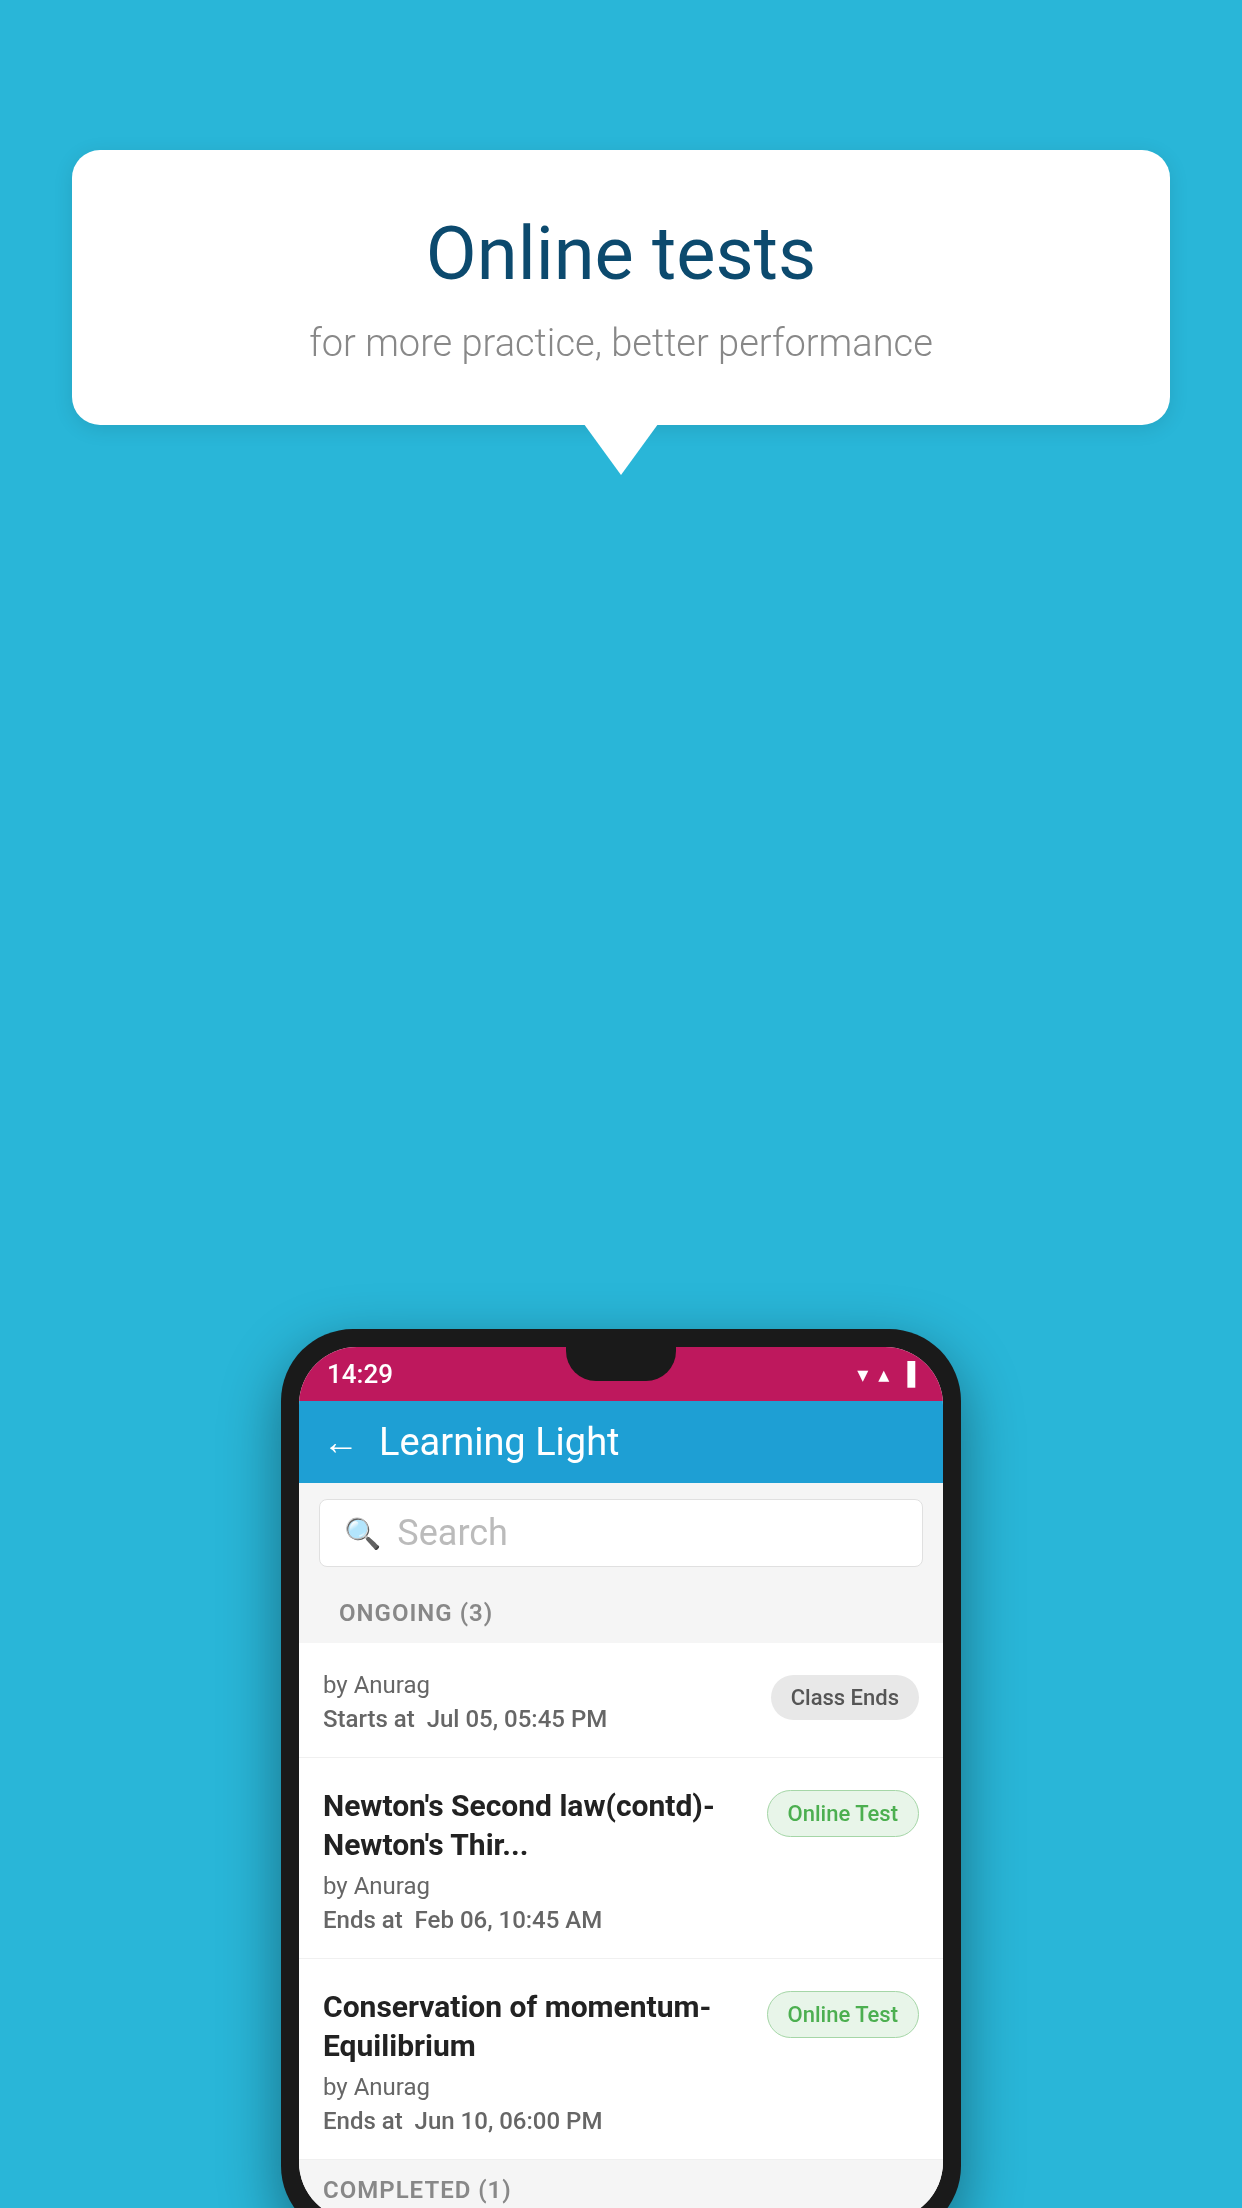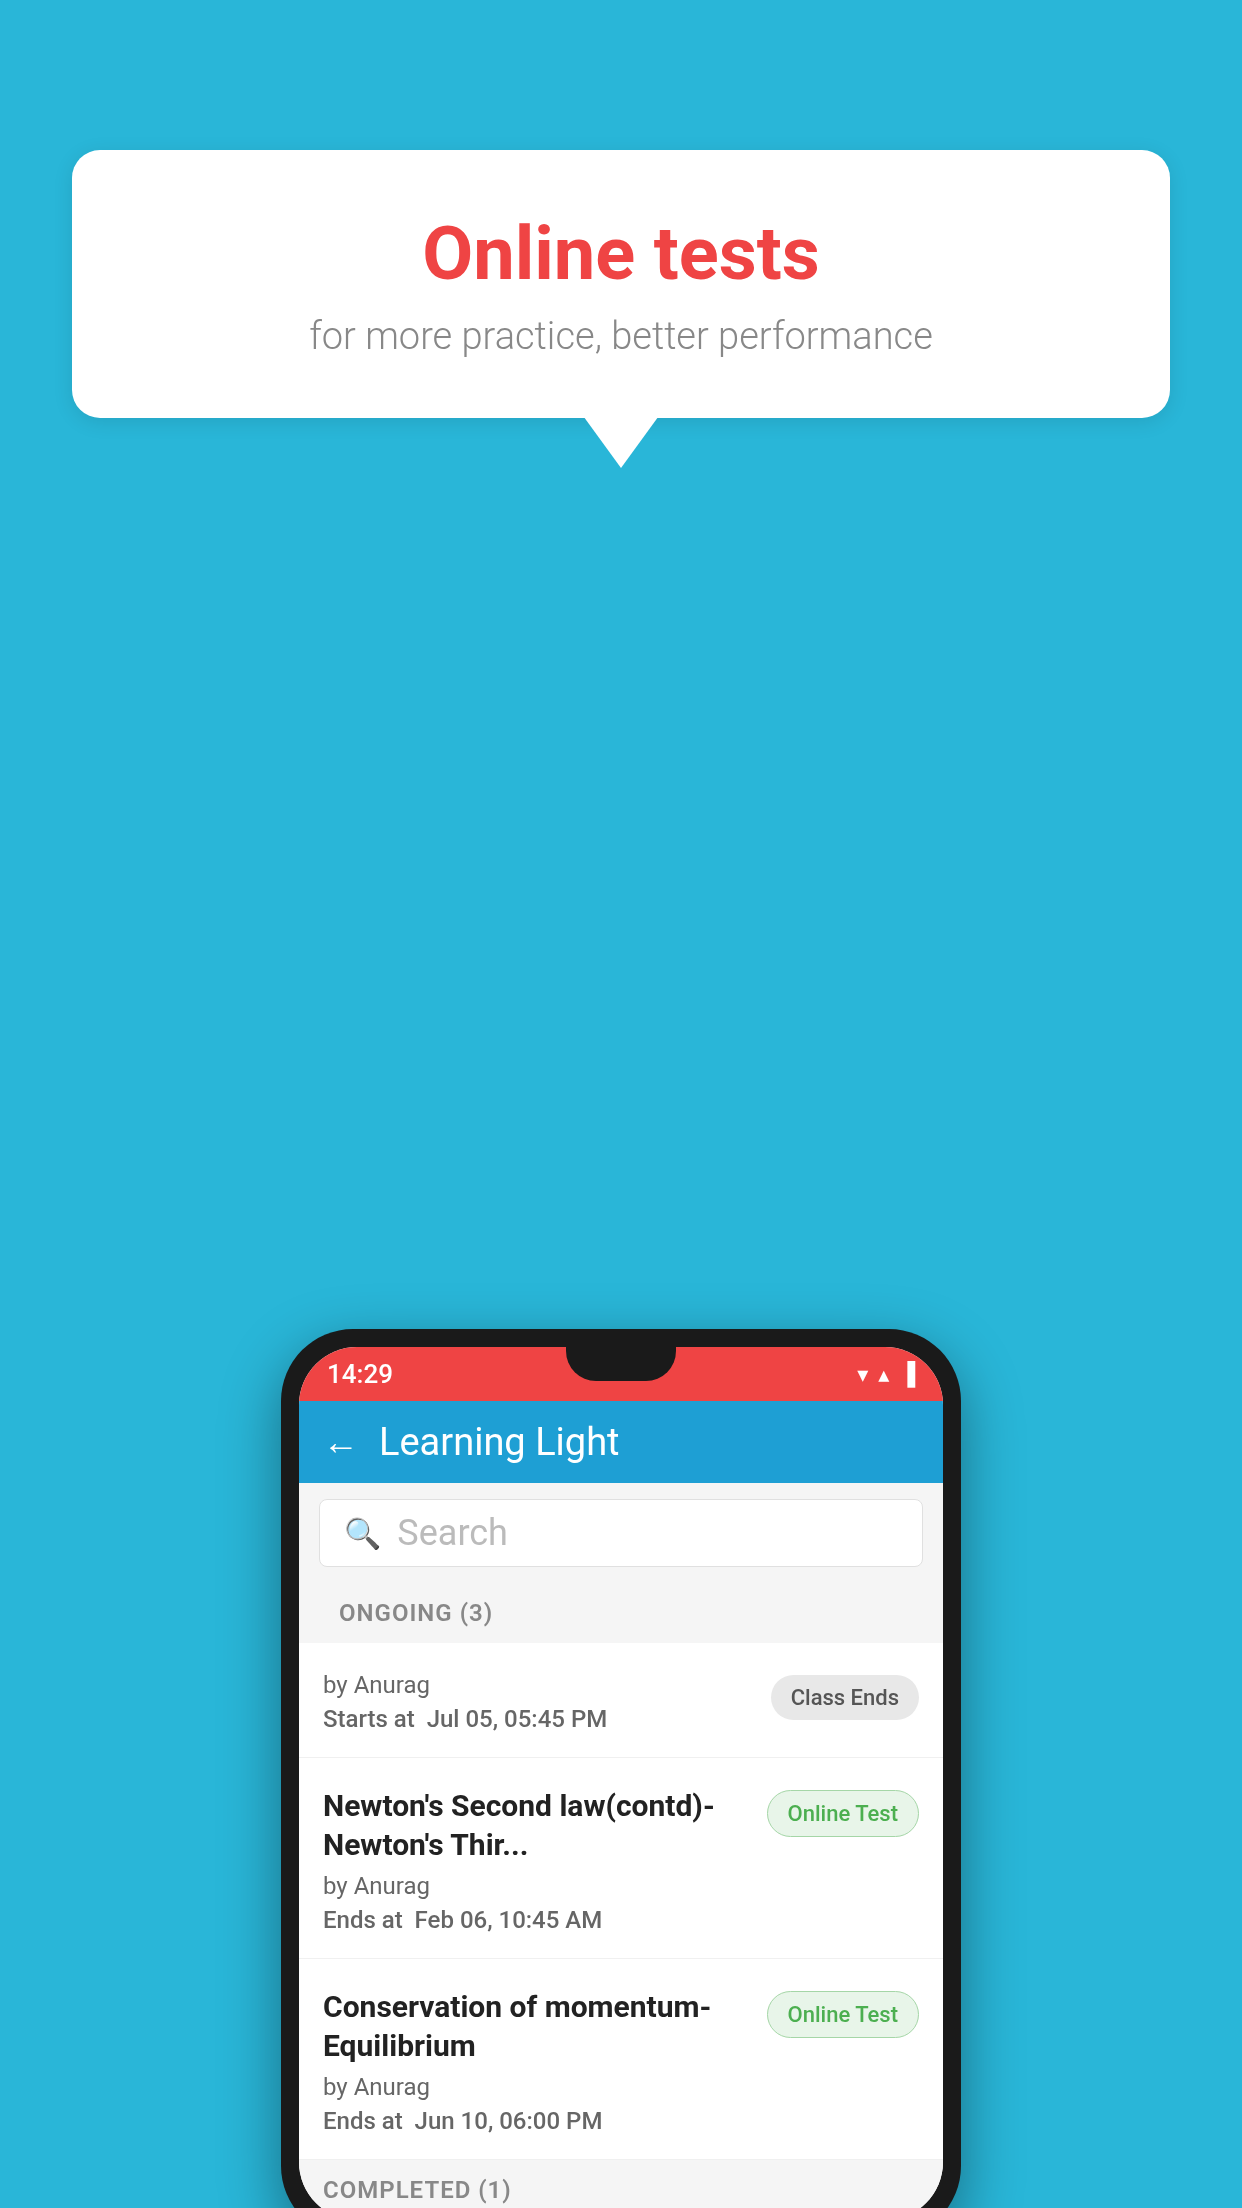--- a/index.html
+++ b/index.html
@@ -38,24 +38,24 @@
       left: 50%;
       transform: translateX(-50%);
       width: 0;
       height: 0;
       border-left: 40px solid transparent;
       border-right: 40px solid transparent;
       border-top: 55px solid white;
     }
 
     .bubble-title {
-      color: #ef4444;
+      color: #0c4a6e;
       font-size: 74px;
-      font-weight: 700;
-      margin-bottom: 17px;
+      font-weight: 400;
+      margin-bottom: 24px;
     }
 
     .bubble-subtitle {
       color: #888;
       font-size: 38px;
       font-weight: 300;
     }
 
     
     .phone-frame {
@@ -72,21 +72,21 @@
 
     .phone-screen {
       background: white;
       border-radius: 58px;
       overflow: hidden;
       position: relative;
     }
 
     
     .status-bar {
-      background: #ef4444;
+      background: #be185d;
       height: 54px;
       display: flex;
       align-items: center;
       justify-content: space-between;
       padding: 0 28px;
       position: relative;
     }
 
     .status-time {
       color: white;

